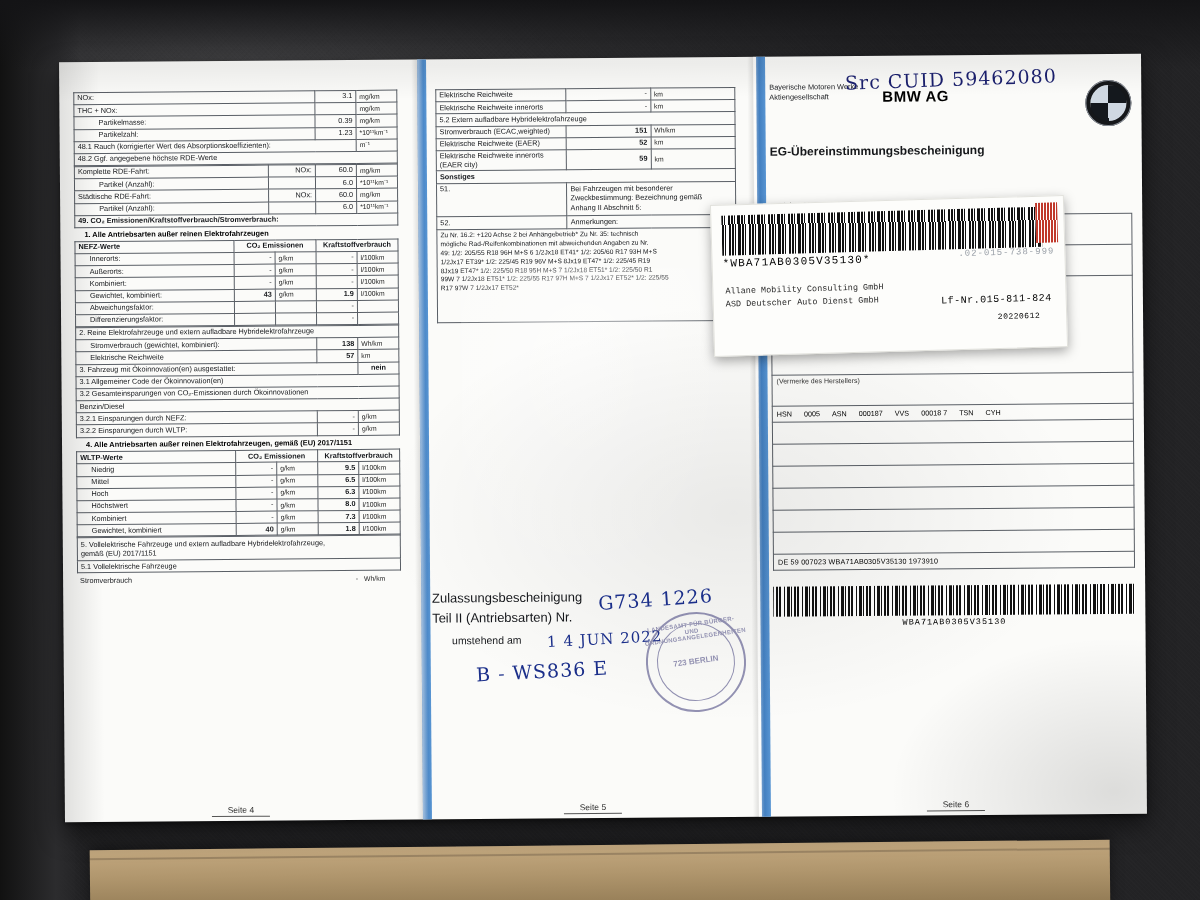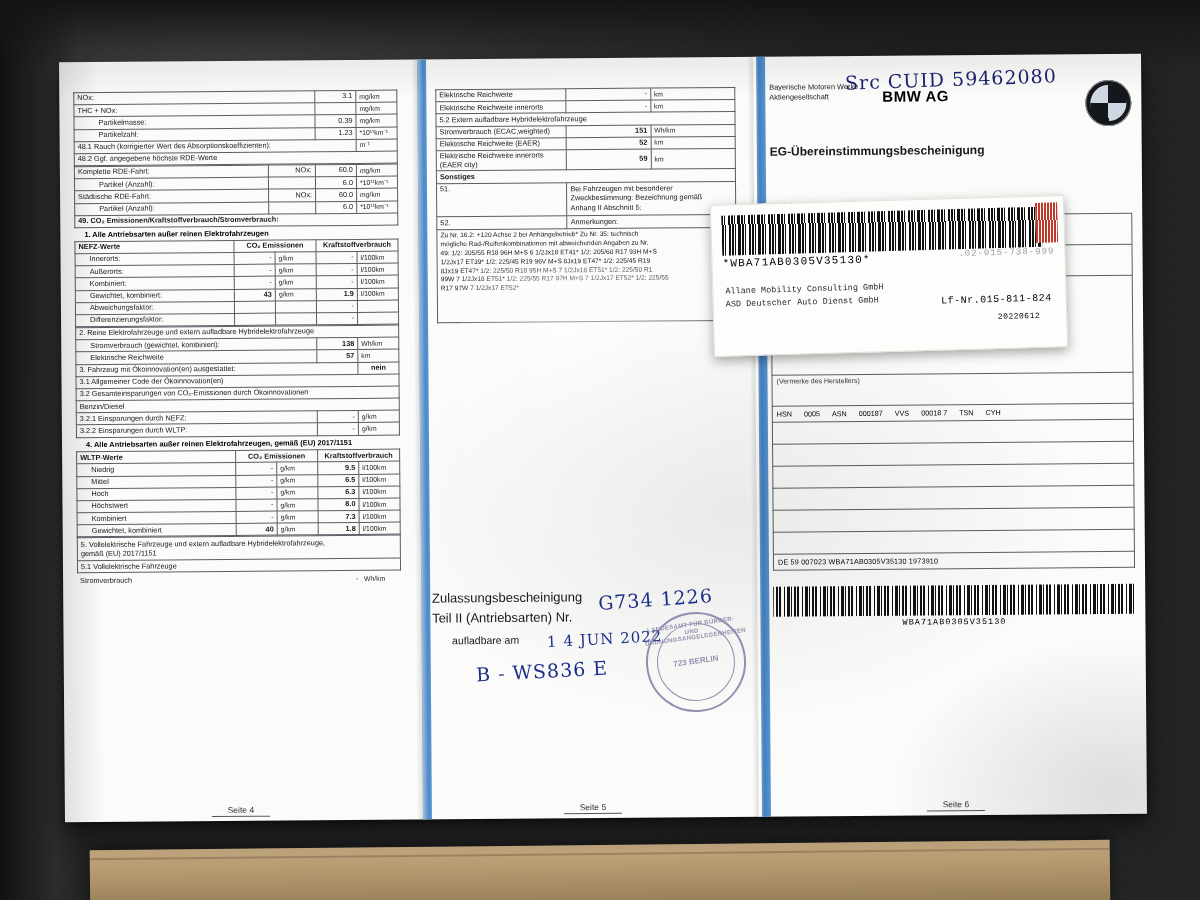--- a/index.html
+++ b/index.html
@@ -562,21 +562,21 @@
     <div class="lfnr">Lf-Nr.015-811-824</div>
     <div class="lfdate">20220612</div>
   </div>
 
   <div class="hand h1">Src CUID  59462080</div>
 
   <div style="position:absolute;left:432px;top:588px;font-size:13px;color:#16181c;transform:rotate(-0.5deg);line-height:1.5">
     <div>Zulassungsbescheinigung</div>
     <div>Teil II (Antriebsarten) Nr.</div>
   </div>
-  <div style="position:absolute;left:452px;top:634px;font-size:10.5px;color:#16181c;transform:rotate(-0.5deg)">aufladbare am</div>
+  <div style="position:absolute;left:452px;top:634px;font-size:10.5px;color:#16181c;transform:rotate(-0.5deg)">umstehend am</div>
 
   <div class="hand h2">G734 1226</div>
   <div class="hand h3">1 4 JUN 2022</div>
   <div class="hand h4">B - WS836 E</div>
 
   <div class="stamp">
     <div class="st-t">LANDESAMT FÜR BÜRGER- UND ORDNUNGSANGELEGENHEITEN</div>
     <div class="st-c">723
 BERLIN</div>
   </div>

